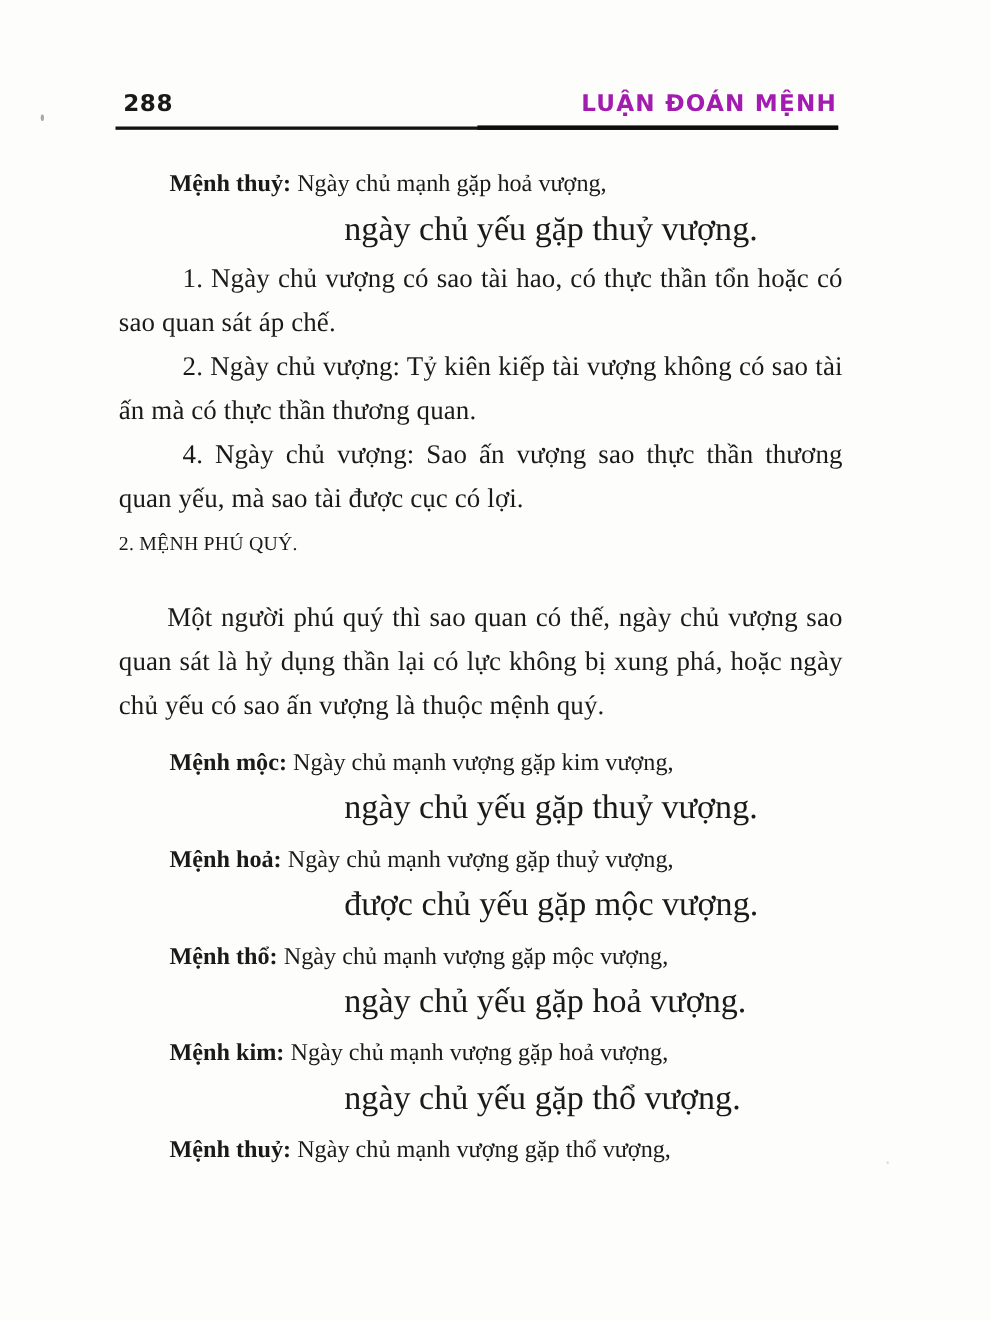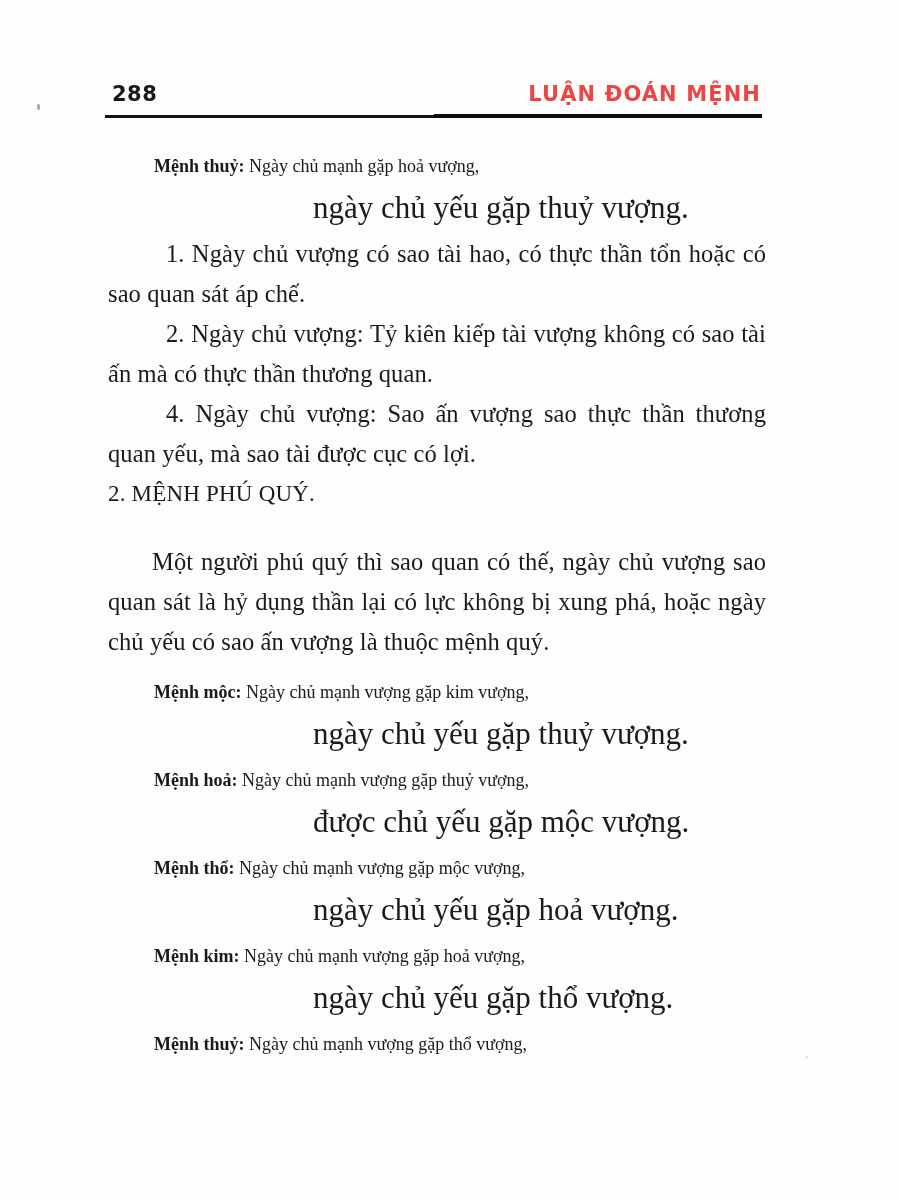--- a/index.html
+++ b/index.html
@@ -42,21 +42,21 @@
     color: #191919;
   }
   .running-title {
     position: absolute;
     right: 0;
     top: 0;
     font-family: "DejaVu Sans", "Liberation Sans", sans-serif;
     font-size: 21px;
     font-weight: 700;
     letter-spacing: 1.1px;
-    color: #ef4444;
+    color: #a21caf;
     white-space: nowrap;
   }
   .header-rule {
     position: absolute;
     left: 105px;
     top: 115px;
     width: 657px;
     height: 3px;
     background: #131313;
   }
@@ -92,37 +92,37 @@
   }
   .para.numbered {
     text-indent: 58px;
   }
 
   
   .couplet {
     margin: 0;
   }
   .couplet .line-1 {
-    font-size: 18px;
+    font-size: 22px;
     line-height: 41px;
     padding-left: 46px;
     white-space: nowrap;
   }
   .couplet .line-2 {
     font-size: 31px;
     line-height: 41px;
     padding-left: 205px;
     white-space: nowrap;
   }
   .lead {
     font-weight: 700;
   }
 
   .section-head {
-    font-size: 23px;
+    font-size: 18px;
     line-height: 40px;
     margin: 0;
     letter-spacing: 0.2px;
   }
 
   .gap-sm { height: 6px; }
   .gap-md { height: 10px; }
 
   
   .speck {

